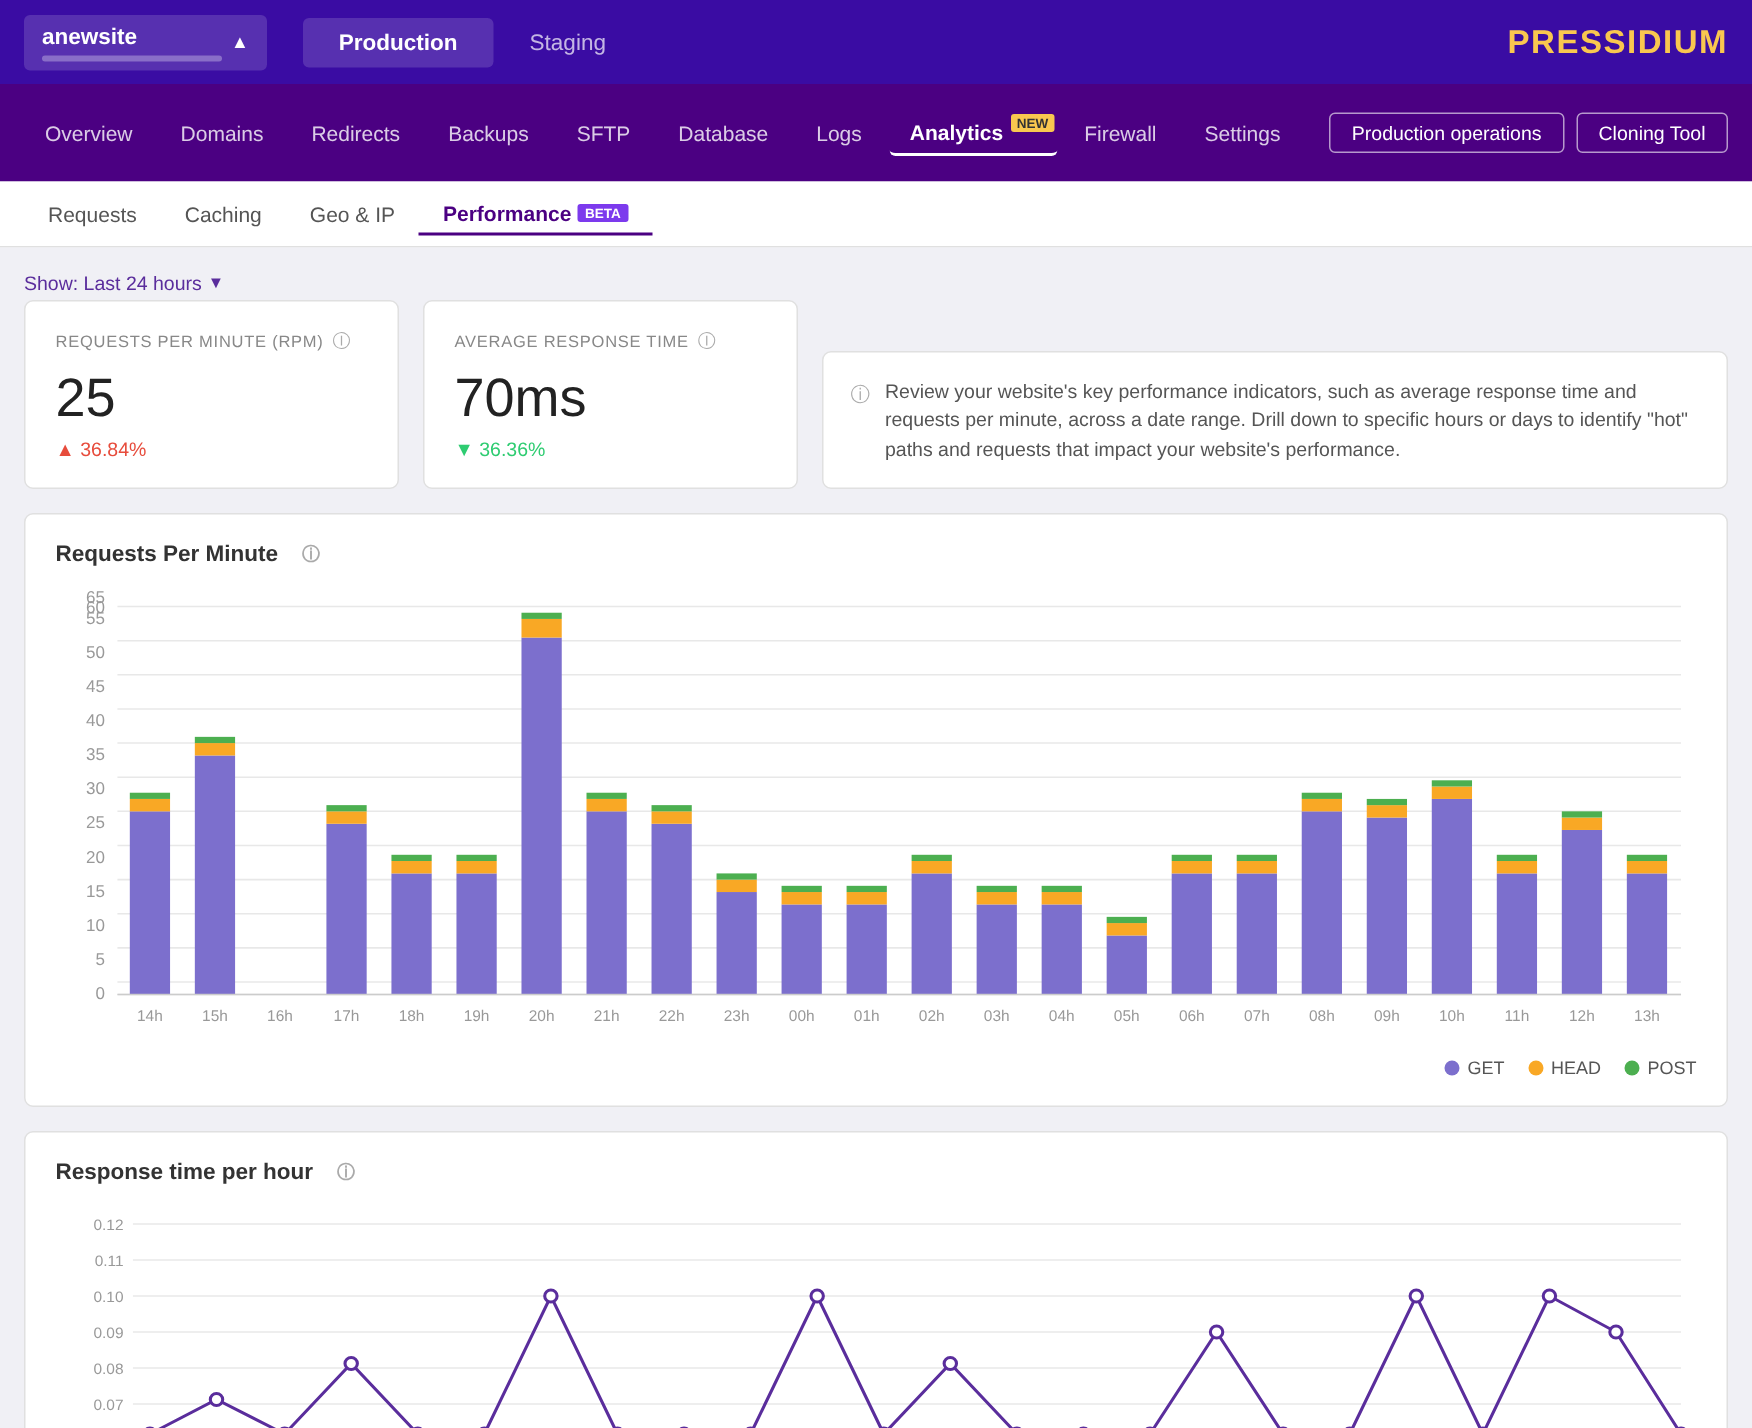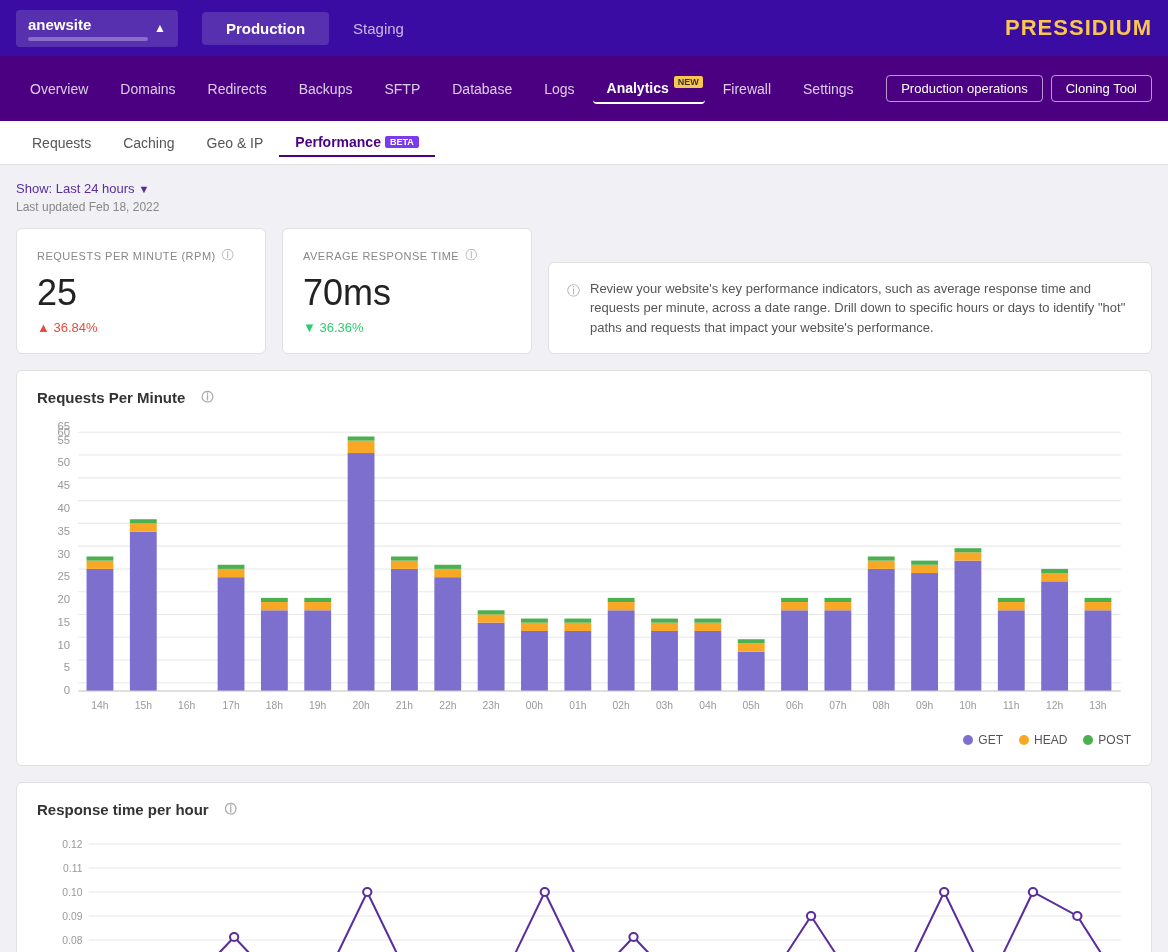--- a/index.html
+++ b/index.html
@@ -246,21 +246,20 @@
     <span class="beta-badge">BETA</span>
   </div>
 </div>
 
 <div class="main-content">
 
   <div class="date-filter">
     <span>Show: Last 24 hours</span>
     <span class="date-filter-arrow">▼</span>
   </div>
-  <div class="last-updated">Last updated Feb 18, 2022</div>
 
   <div class="kpi-row">
     <div class="kpi-card">
       <div class="kpi-label">
         <span>REQUESTS PER MINUTE (RPM)</span>
         <span class="kpi-info">ⓘ</span>
       </div>
       <div class="kpi-value">25</div>
       <div class="kpi-change up">▲ 36.84%</div>
     </div>

